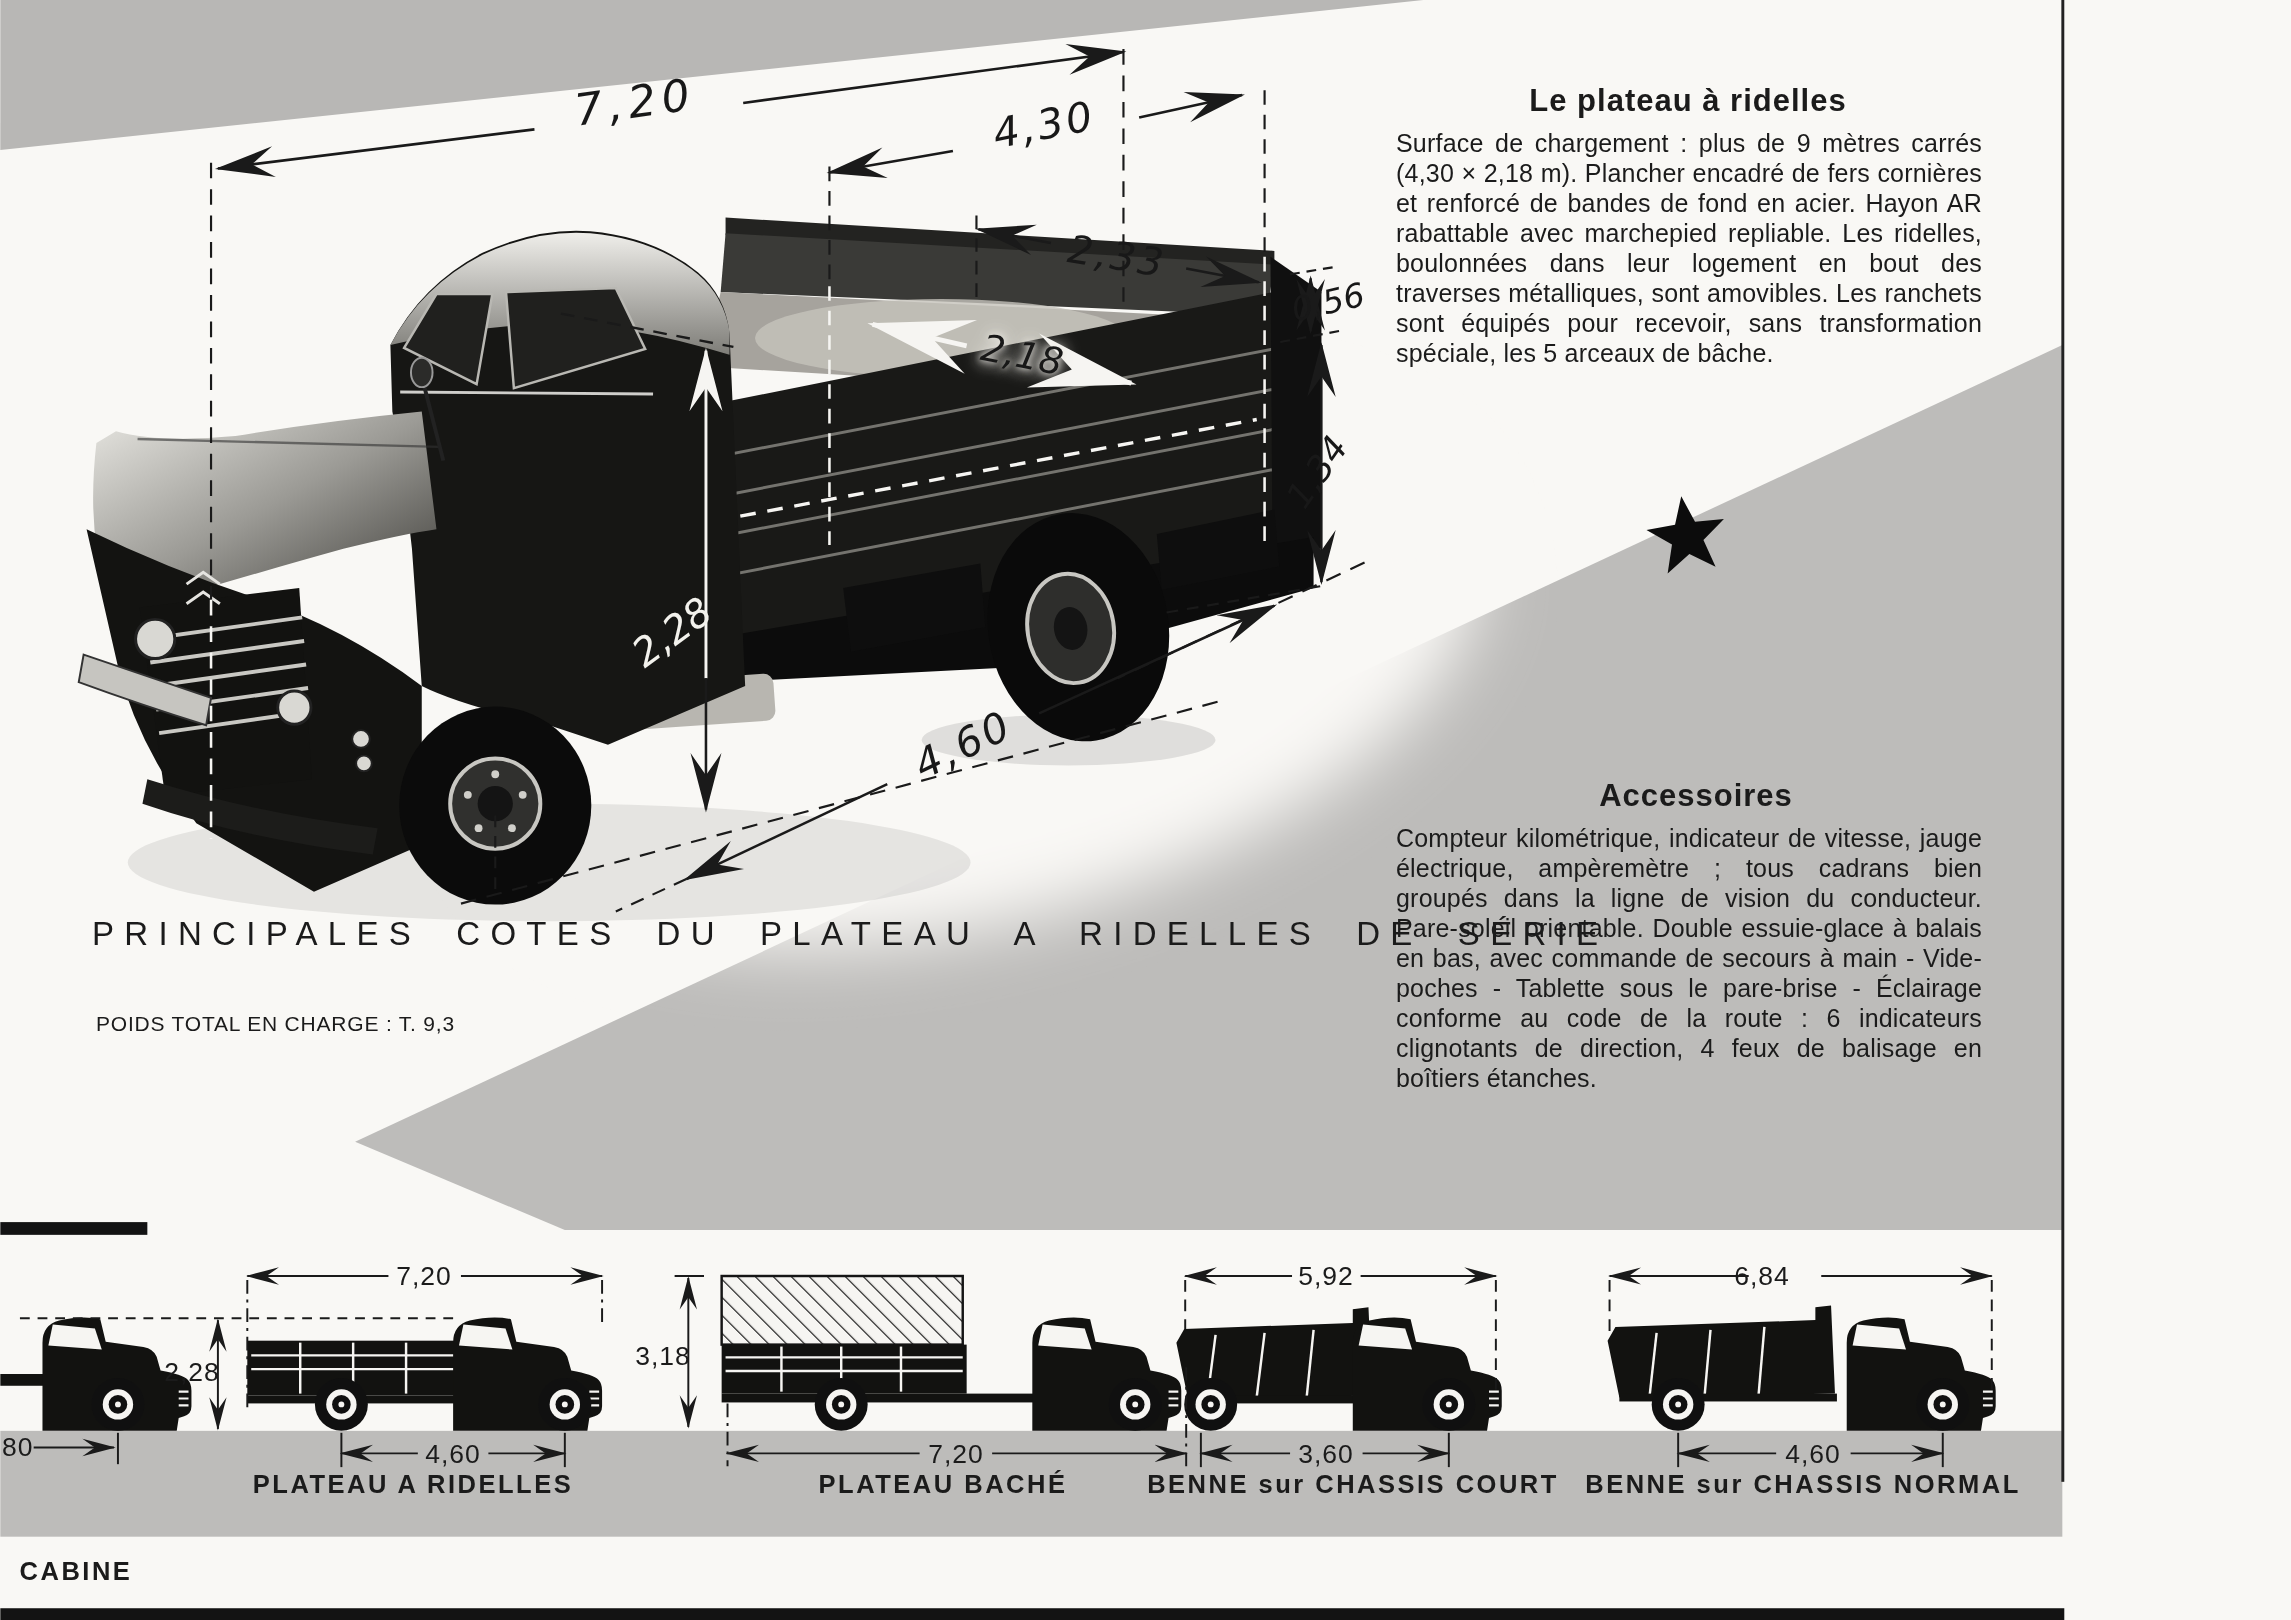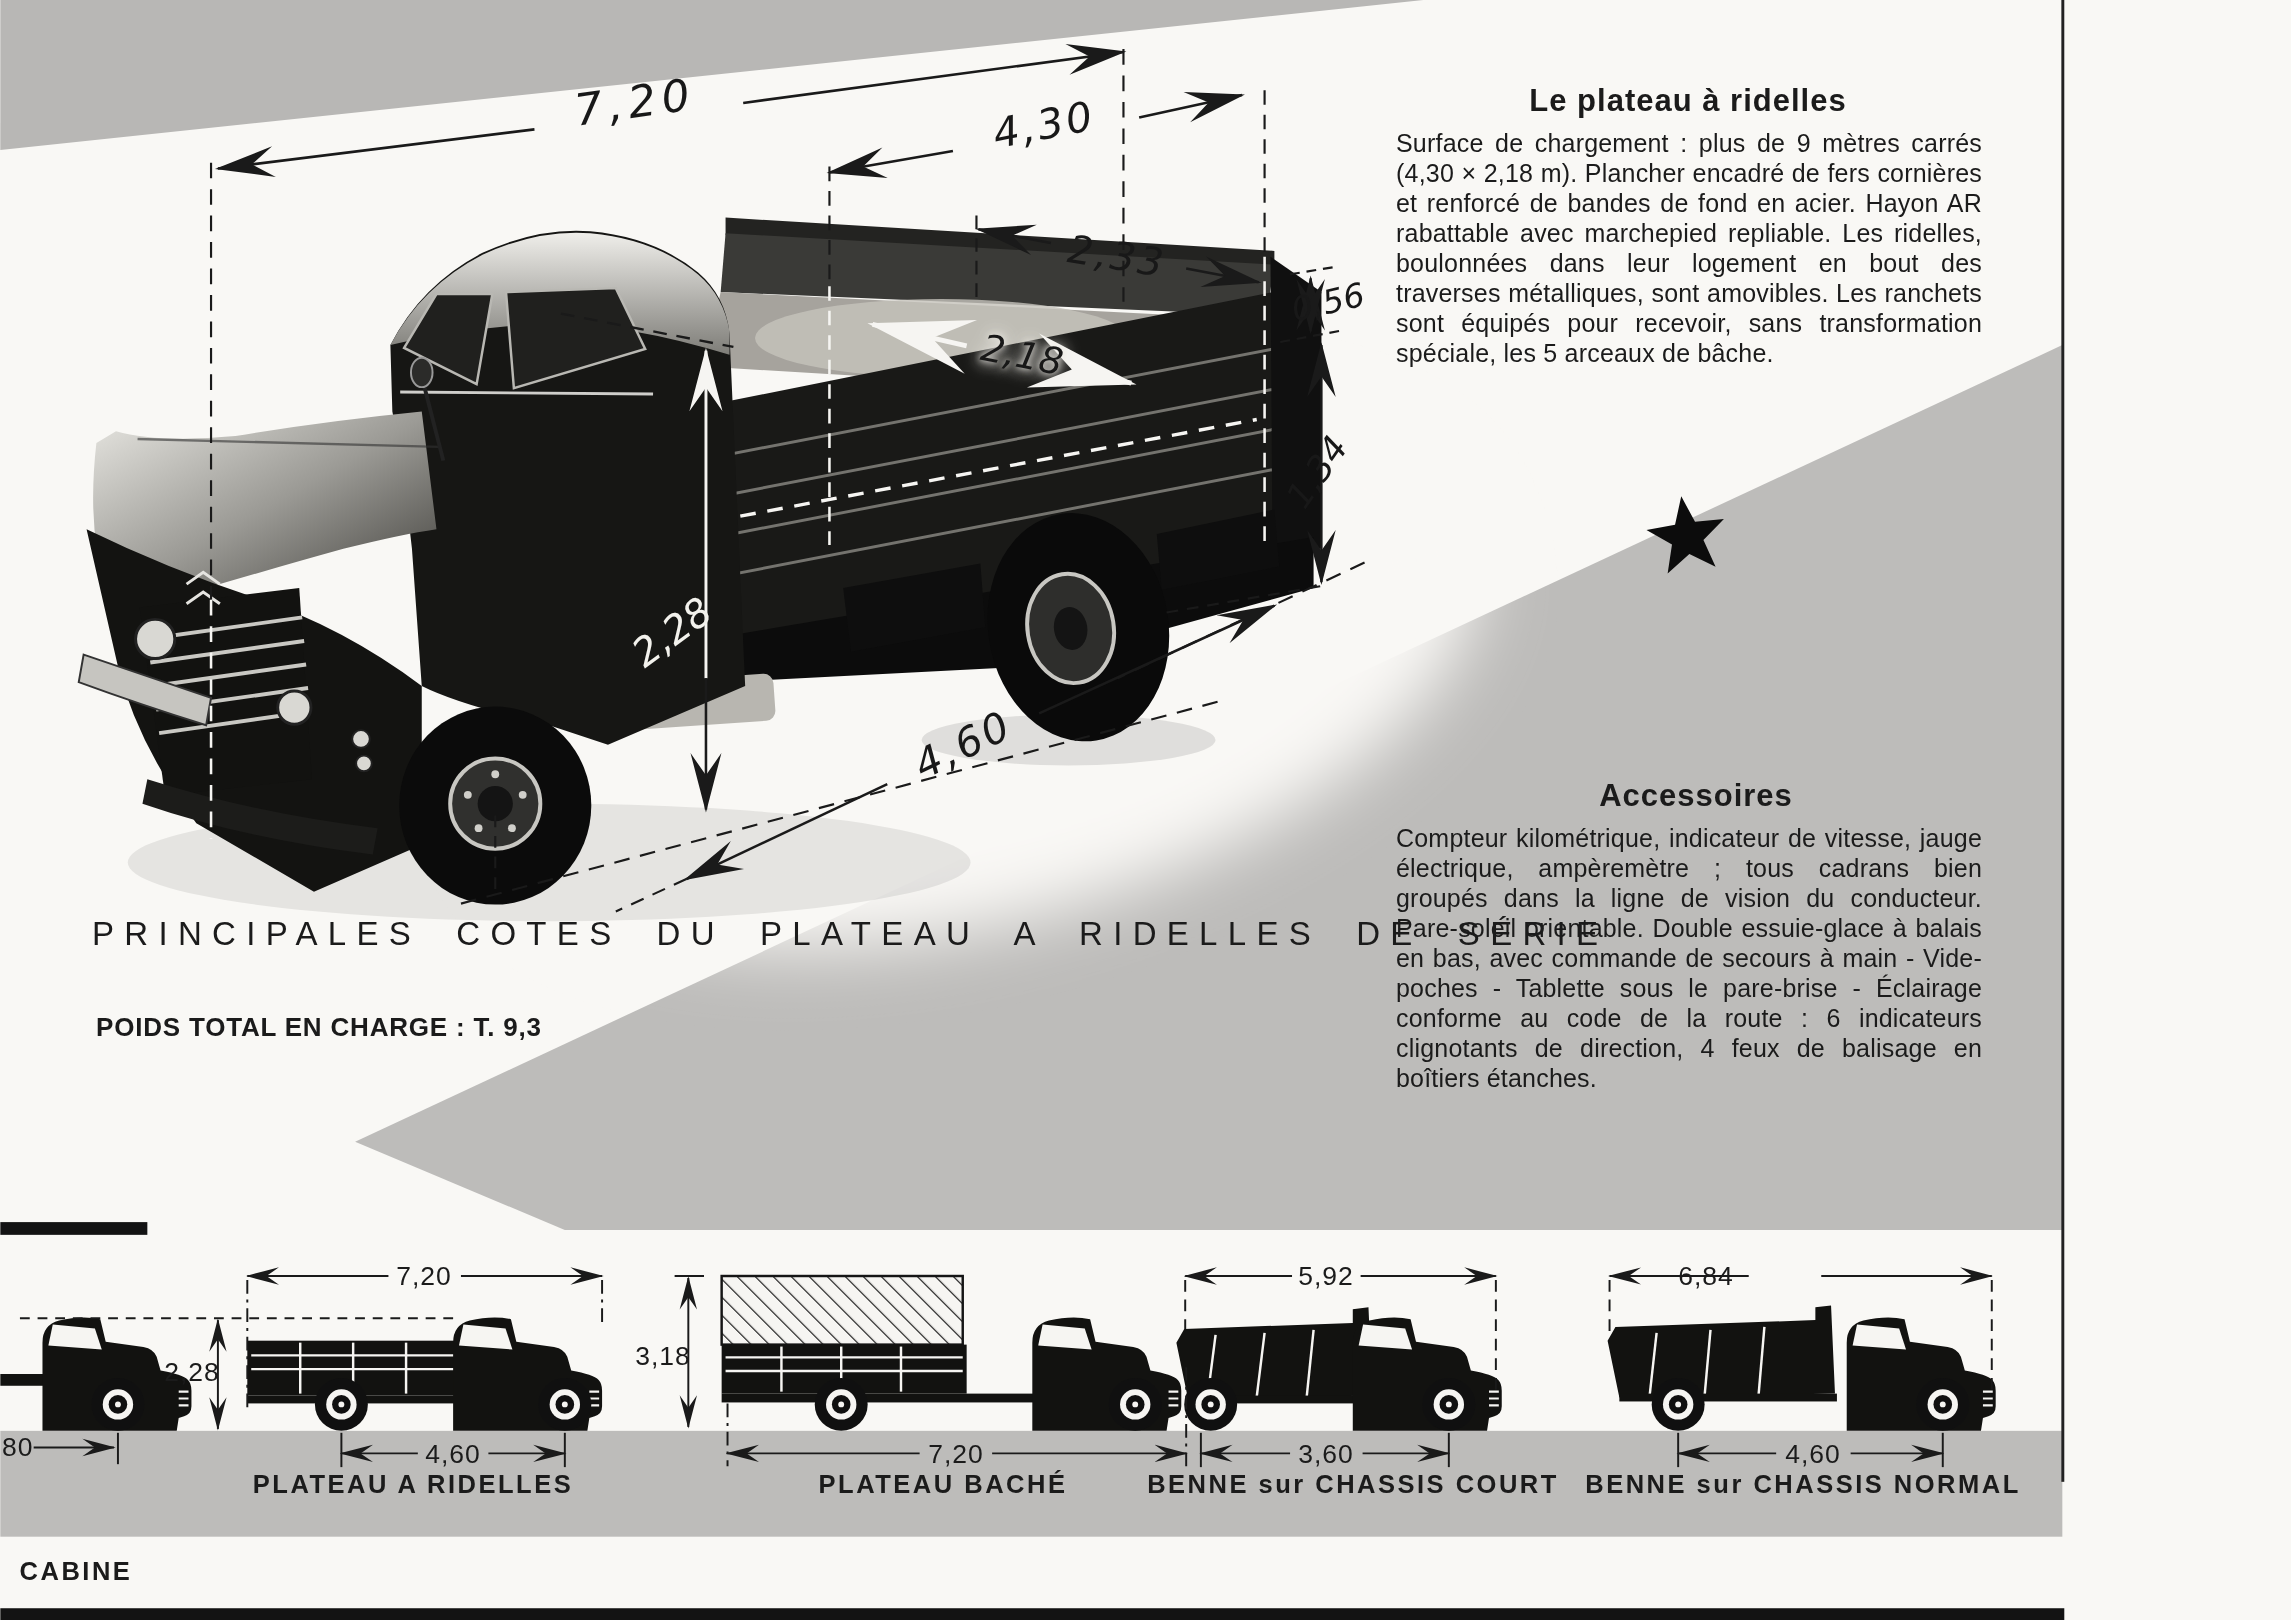--- a/index.html
+++ b/index.html
@@ -6,21 +6,21 @@
   .page{position:relative;width:2292px;height:1620px;background:#f9f8f5;overflow:hidden;
         font-family:"Liberation Sans",sans-serif;color:#1b1b1b;}
   svg{position:absolute;left:0;top:0;}
   .abs{position:absolute;}
   .ctr{transform:translate(-50%,-50%);}
   
   .sec-title{font-size:31px;font-weight:700;letter-spacing:1px;white-space:nowrap;}
   .sec-body{width:586px;font-size:25px;line-height:30px;text-align:justify;letter-spacing:0.2px;}
   
   .caption{font-size:33px;letter-spacing:10.3px;word-spacing:15.7px;white-space:nowrap;}
-  .weight{font-size:26px;font-weight:700;letter-spacing:0.8px;white-space:nowrap;}
+  .weight{font-size:21px;font-weight:400;letter-spacing:0.8px;white-space:nowrap;}
   
   .dim{font-family:"DejaVu Sans",sans-serif;font-style:italic;font-weight:400;white-space:nowrap;color:#181818;}
   .dim-720{font-size:44px;letter-spacing:5.9px;}
   .dim-430{font-size:41px;letter-spacing:2.9px;}
   .dim-233{font-size:39px;letter-spacing:2.9px;}
   .dim-218{font-size:37px;text-shadow:0 0 5.9px #eceae4,0 0 13.7px #eceae4,0 0 19.6px #eceae4;}
   .dim-056{font-size:33px;}
   .dim-134{font-size:35px;}
   .dim-228p{font-size:39px;color:#f3f2ed;}
   .dim-460{font-size:41px;letter-spacing:2.9px;}
@@ -323,18 +323,18 @@
   <div class="abs sil-name ctr" style="left:413px;top:1484px;">PLATEAU A RIDELLES</div>
 
   <div class="abs sil-dim ctr" style="left:663px;top:1356px;">3,18</div>
   <div class="abs sil-dim ctr" style="left:956px;top:1454px;">7,20</div>
   <div class="abs sil-name ctr" style="left:943px;top:1484px;">PLATEAU BACHÉ</div>
 
   <div class="abs sil-dim ctr" style="left:1326px;top:1276px;">5,92</div>
   <div class="abs sil-dim ctr" style="left:1326px;top:1454px;">3,60</div>
   <div class="abs sil-name ctr" style="left:1353px;top:1484px;">BENNE sur CHASSIS COURT</div>
 
-  <div class="abs sil-dim ctr" style="left:1706px;top:1276px;">6,84</div>
+  <div class="abs sil-dim ctr" style="left:1762px;top:1276px;">6,84</div>
   <div class="abs sil-dim ctr" style="left:1813px;top:1454px;">4,60</div>
   <div class="abs sil-name ctr" style="left:1803px;top:1484px;">BENNE sur CHASSIS NORMAL</div>
 
 </div>
 
 
 </body></html>

